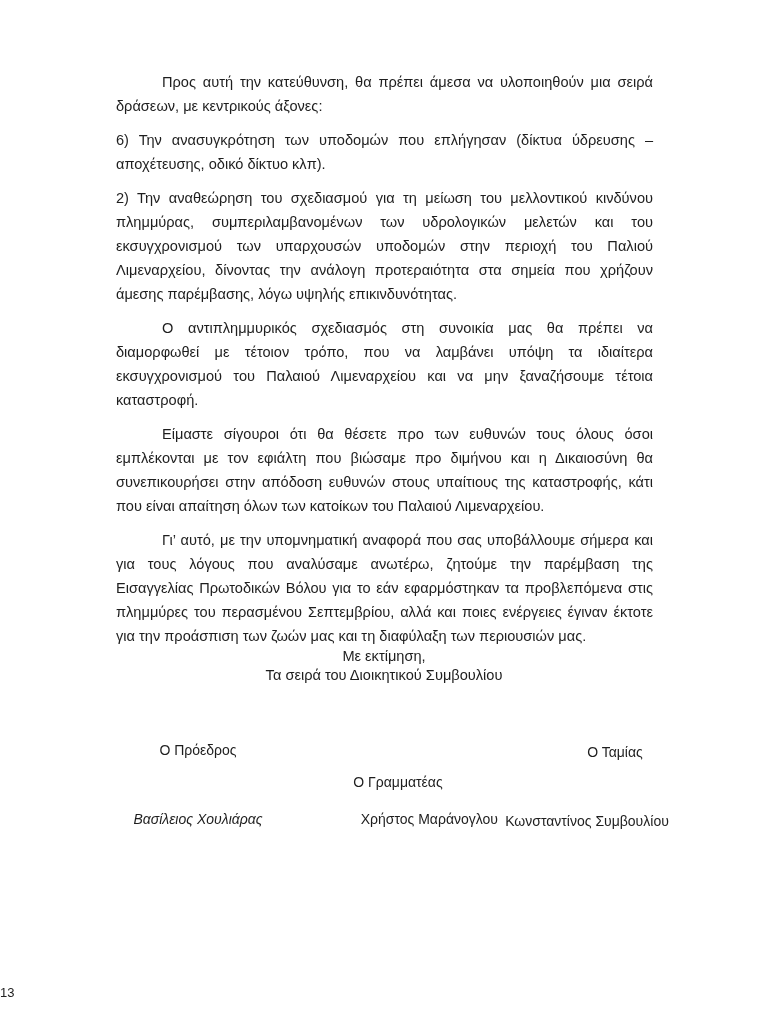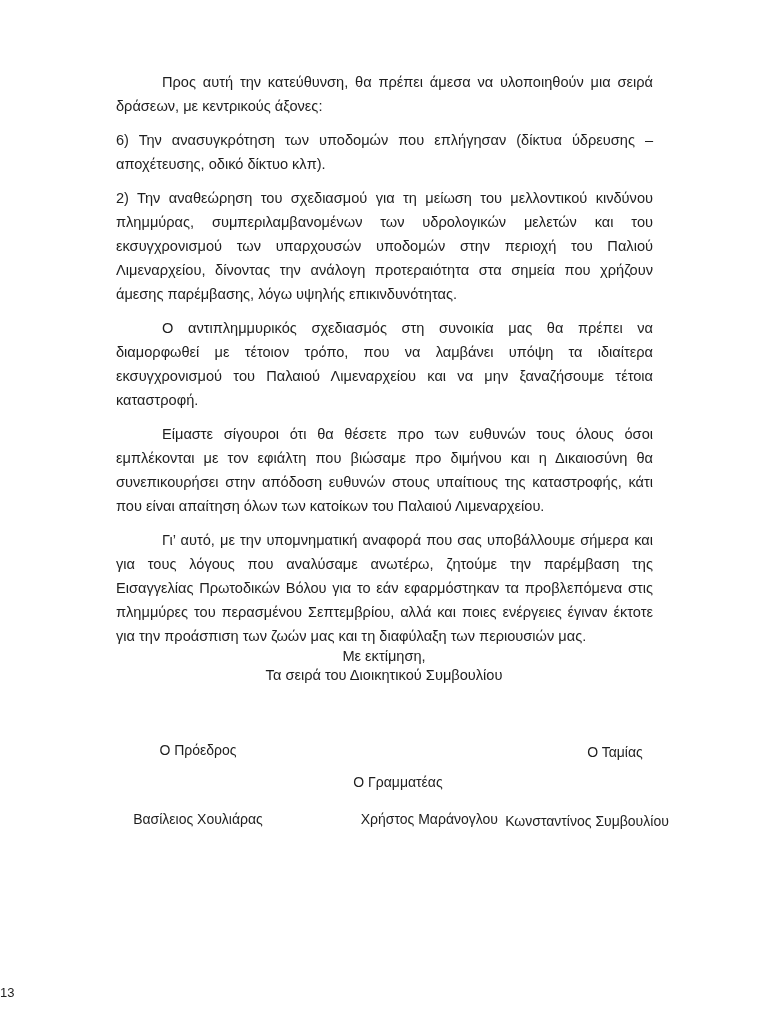--- a/index.html
+++ b/index.html
@@ -40,17 +40,17 @@
   <p class="indent">Γι’ αυτό, με την υπομνηματική αναφορά που σας υποβάλλουμε σήμερα και για τους λόγους που αναλύσαμε ανωτέρω, ζητούμε την παρέμβαση της Εισαγγελίας Πρωτοδικών Βόλου για το εάν εφαρμόστηκαν τα προβλεπόμενα στις πλημμύρες του περασμένου Σεπτεμβρίου, αλλά και ποιες ενέργειες έγιναν έκτοτε για την προάσπιση των ζωών μας και τη διαφύλαξη των περιουσιών μας.</p>
 </div>
 
 <div class="center" style="top:644px;">Με εκτίμηση,</div>
 <div class="center" style="top:663px;">Τα σειρά του Διοικητικού Συμβουλίου</div>
 
 <div class="sig" style="left:98px; top:738px;">Ο Πρόεδρος</div>
 <div class="sig" style="left:298px; top:738px;margin-top:32px;">Ο Γραμματέας</div>
 <div class="sig" style="left:515px; top:740px;">Ο Ταμίας</div>
 
-<div class="sig" style="left:98px; top:807px;">Βασίλειος Χουλιάρας</div>
+<div class="sig" style="left:98px; top:807px;font-style:italic;">Βασίλειος Χουλιάρας</div>
 <div class="sig" style="left:298px; top:807px;text-align:right;">Χρήστος Μαράνογλου</div>
 <div class="sig" style="left:487px; top:809px;">Κωνσταντίνος Συμβουλίου</div>
 
 <div class="pagenum">13</div>
 
 </body></html>

